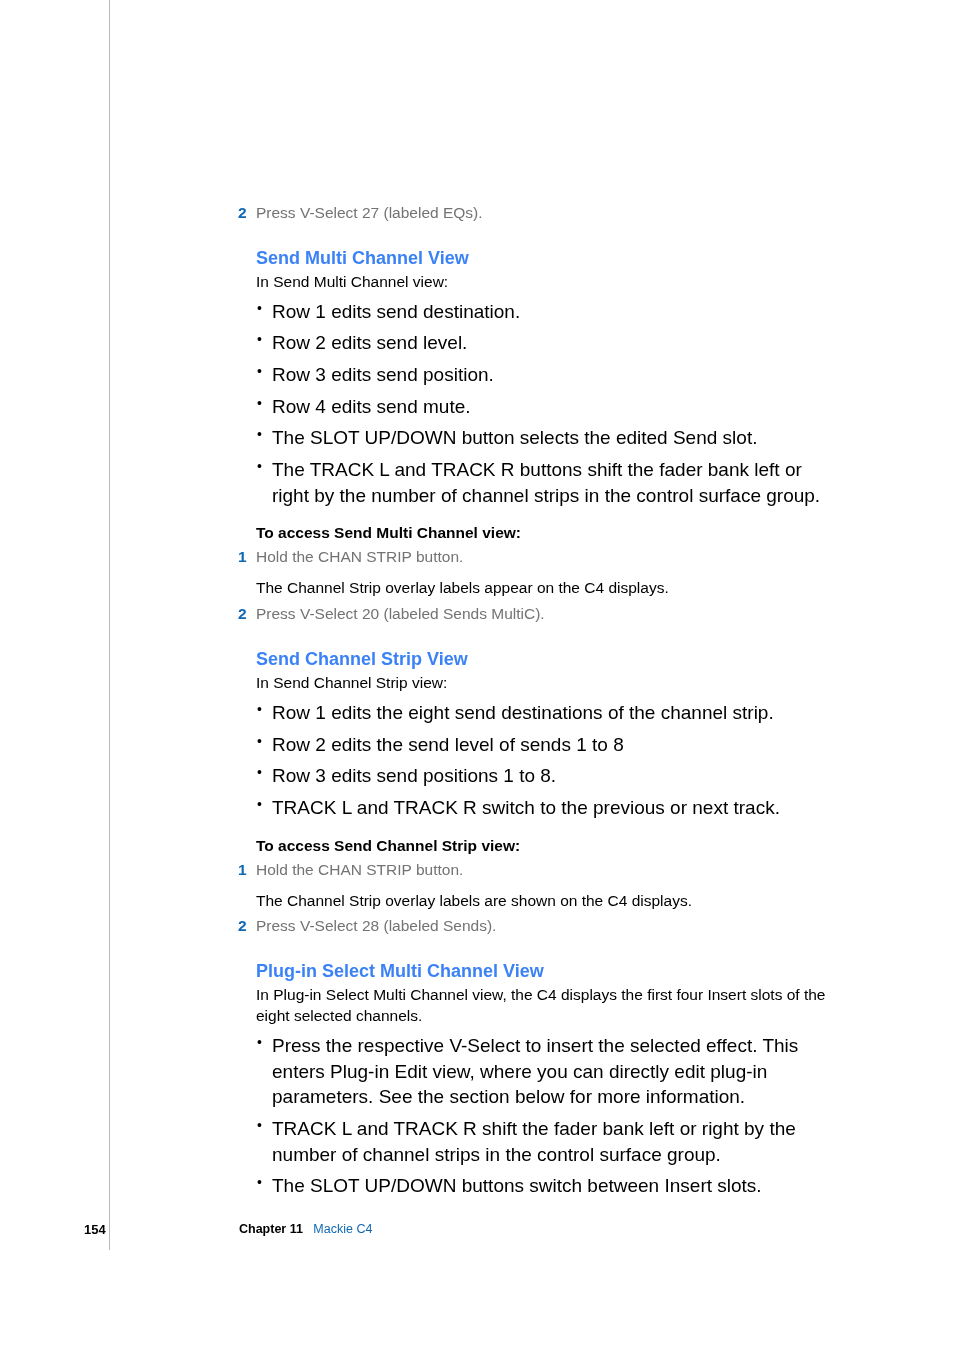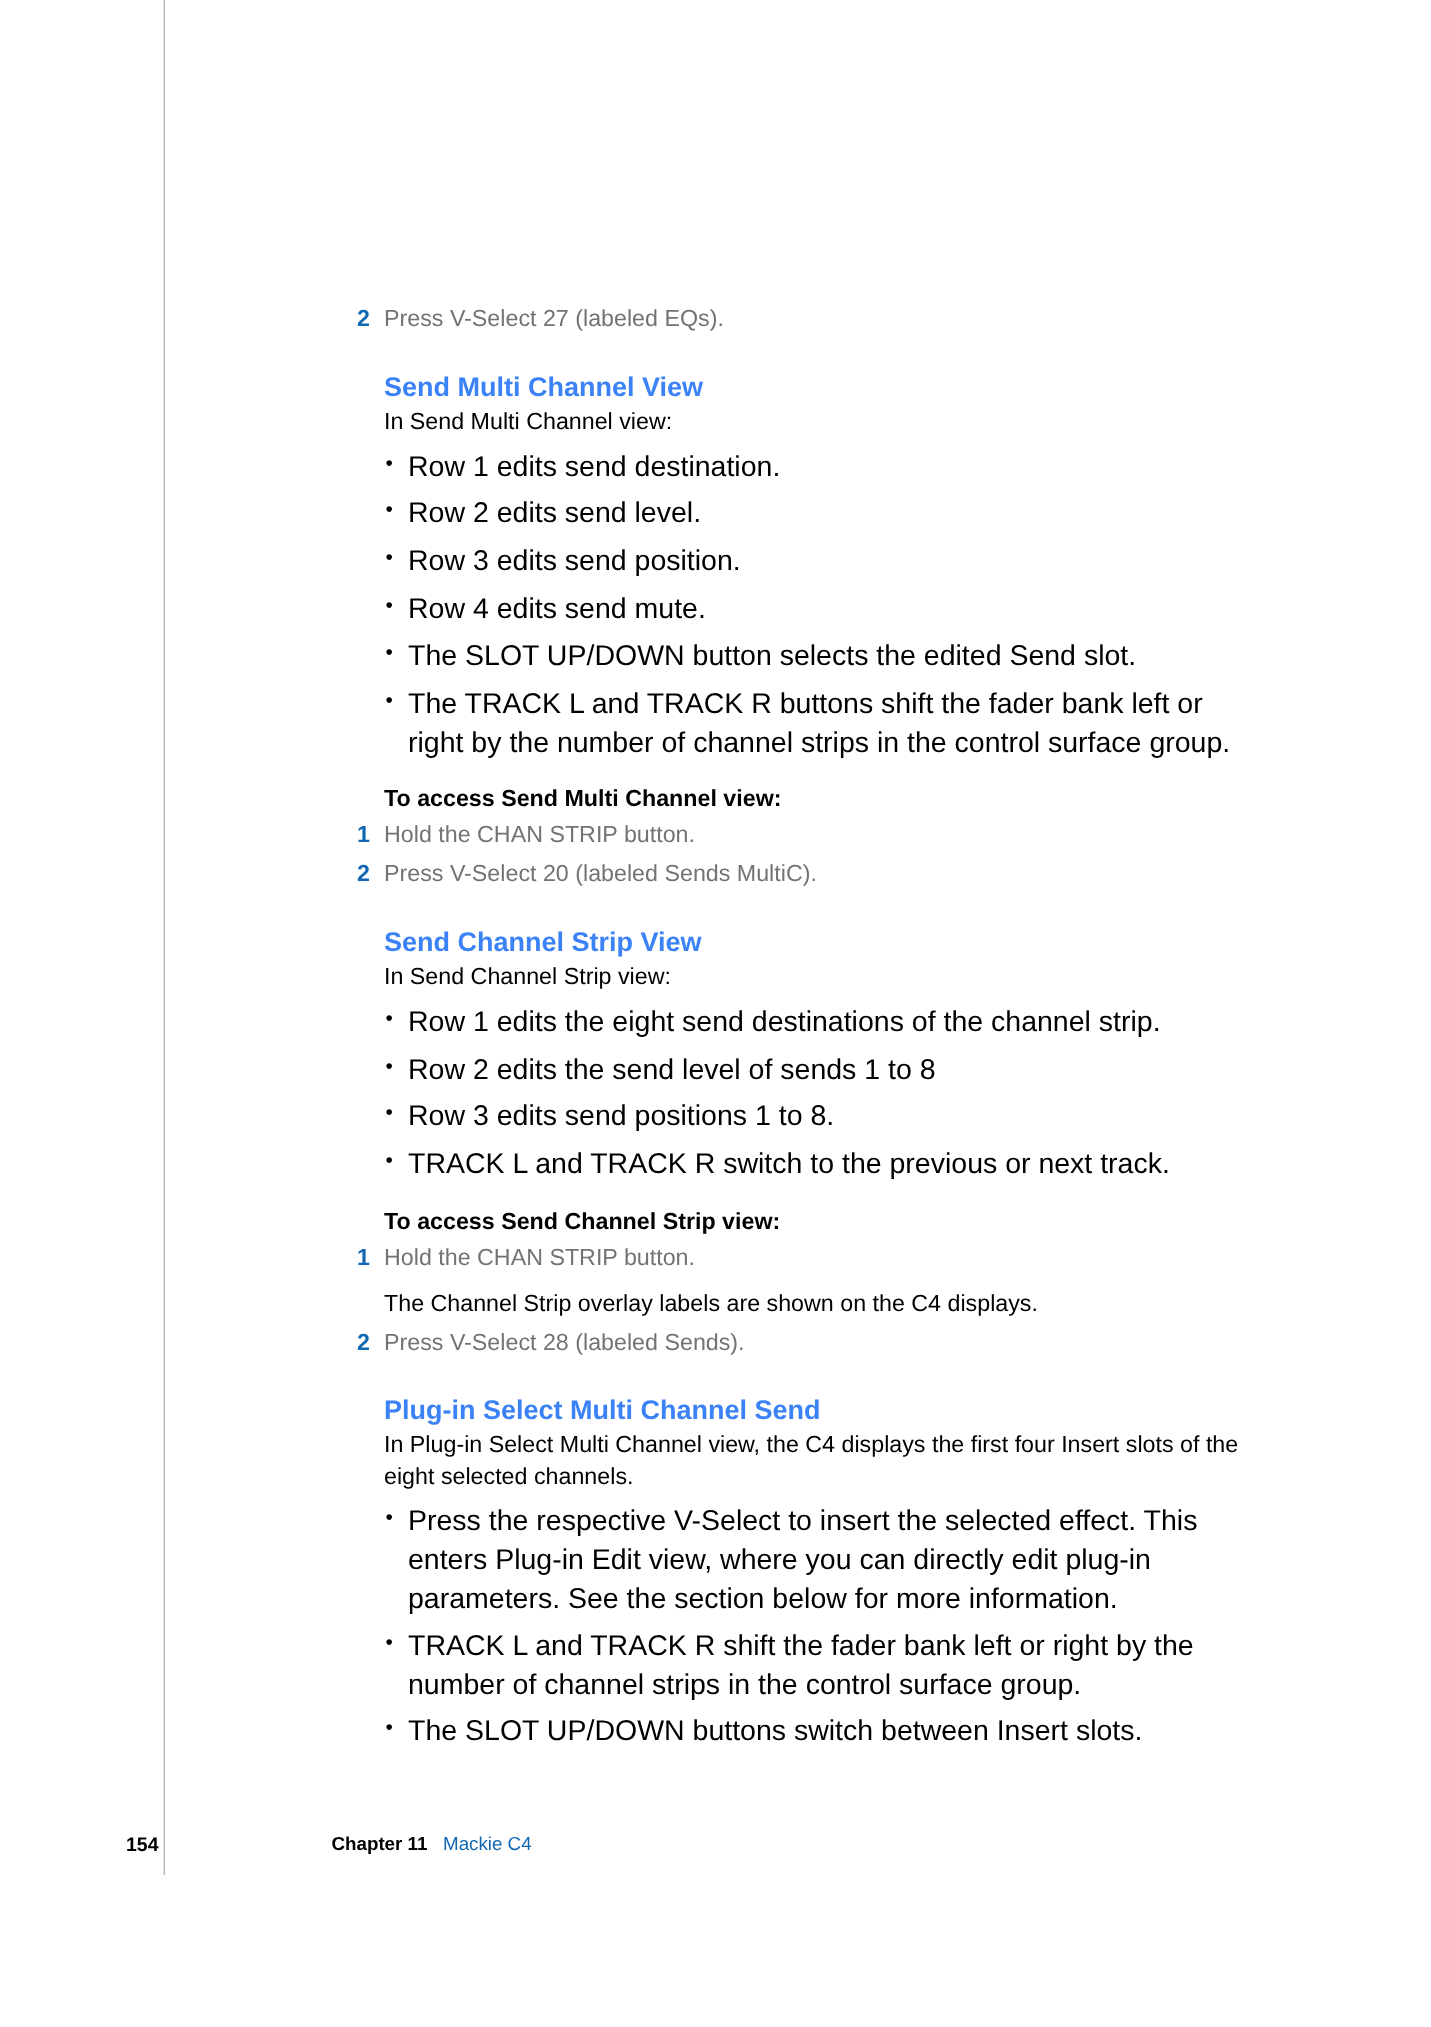--- a/index.html
+++ b/index.html
@@ -99,21 +99,21 @@
     align-items: baseline;
   }
   .footer-pg {
     position: absolute;
     left: 84px;
     font-weight: 700;
     font-size: 13px;
   }
   .footer-chap {
     position: absolute;
-    left: 221px;
+    left: 239px;
     font-size: 12.5px;
   }
   .footer-chap .bold { font-weight: 700; }
   .footer-chap .link { color: #1068b3; }
 </style>
 </head>
 <body>
 
 <div class="vline"></div>
 
@@ -132,20 +132,21 @@
     <li>Row 3 edits send position.</li>
     <li>Row 4 edits send mute.</li>
     <li>The SLOT UP/DOWN button selects the edited Send slot.</li>
     <li>The TRACK L and TRACK R buttons shift the fader bank left or right by the number of channel strips in the control surface group.</li>
   </ul>
   <div class="bold-line">To access Send Multi Channel view:</div>
   <div class="step-row">
     <div class="step-num">1</div>
     <div class="step-text">Hold the CHAN STRIP button.</div>
   </div>
+  <div class="indent-para">The Channel Strip overlay labels appear on the C4 displays.</div>
   <div class="step-row">
     <div class="step-num">2</div>
     <div class="step-text">Press V-Select 20 (labeled Sends MultiC).</div>
   </div>
 
   <div class="h-blue">Send Channel Strip View</div>
   <div class="intro">In Send Channel Strip view:</div>
   <ul class="bullets">
     <li>Row 1 edits the eight send destinations of the channel strip.</li>
     <li>Row 2 edits the send level of sends 1 to 8</li>
@@ -156,21 +157,21 @@
   <div class="step-row">
     <div class="step-num">1</div>
     <div class="step-text">Hold the CHAN STRIP button.</div>
   </div>
   <div class="indent-para">The Channel Strip overlay labels are shown on the C4 displays.</div>
   <div class="step-row">
     <div class="step-num">2</div>
     <div class="step-text">Press V-Select 28 (labeled Sends).</div>
   </div>
 
-  <div class="h-blue">Plug-in Select Multi Channel Send</div>
+  <div class="h-blue">Plug-in Select Multi Channel View</div>
   <div class="intro">In Plug-in Select Multi Channel view, the C4 displays the first four Insert slots of the eight selected channels.</div>
   <ul class="bullets">
     <li>Press the respective V-Select to insert the selected effect. This enters Plug-in Edit view, where you can directly edit plug-in parameters. See the section below for more information.</li>
     <li>TRACK L and TRACK R shift the fader bank left or right by the number of channel strips in the control surface group.</li>
     <li>The SLOT UP/DOWN buttons switch between Insert slots.</li>
   </ul>
 
 </div>
 
 <div class="footer">

